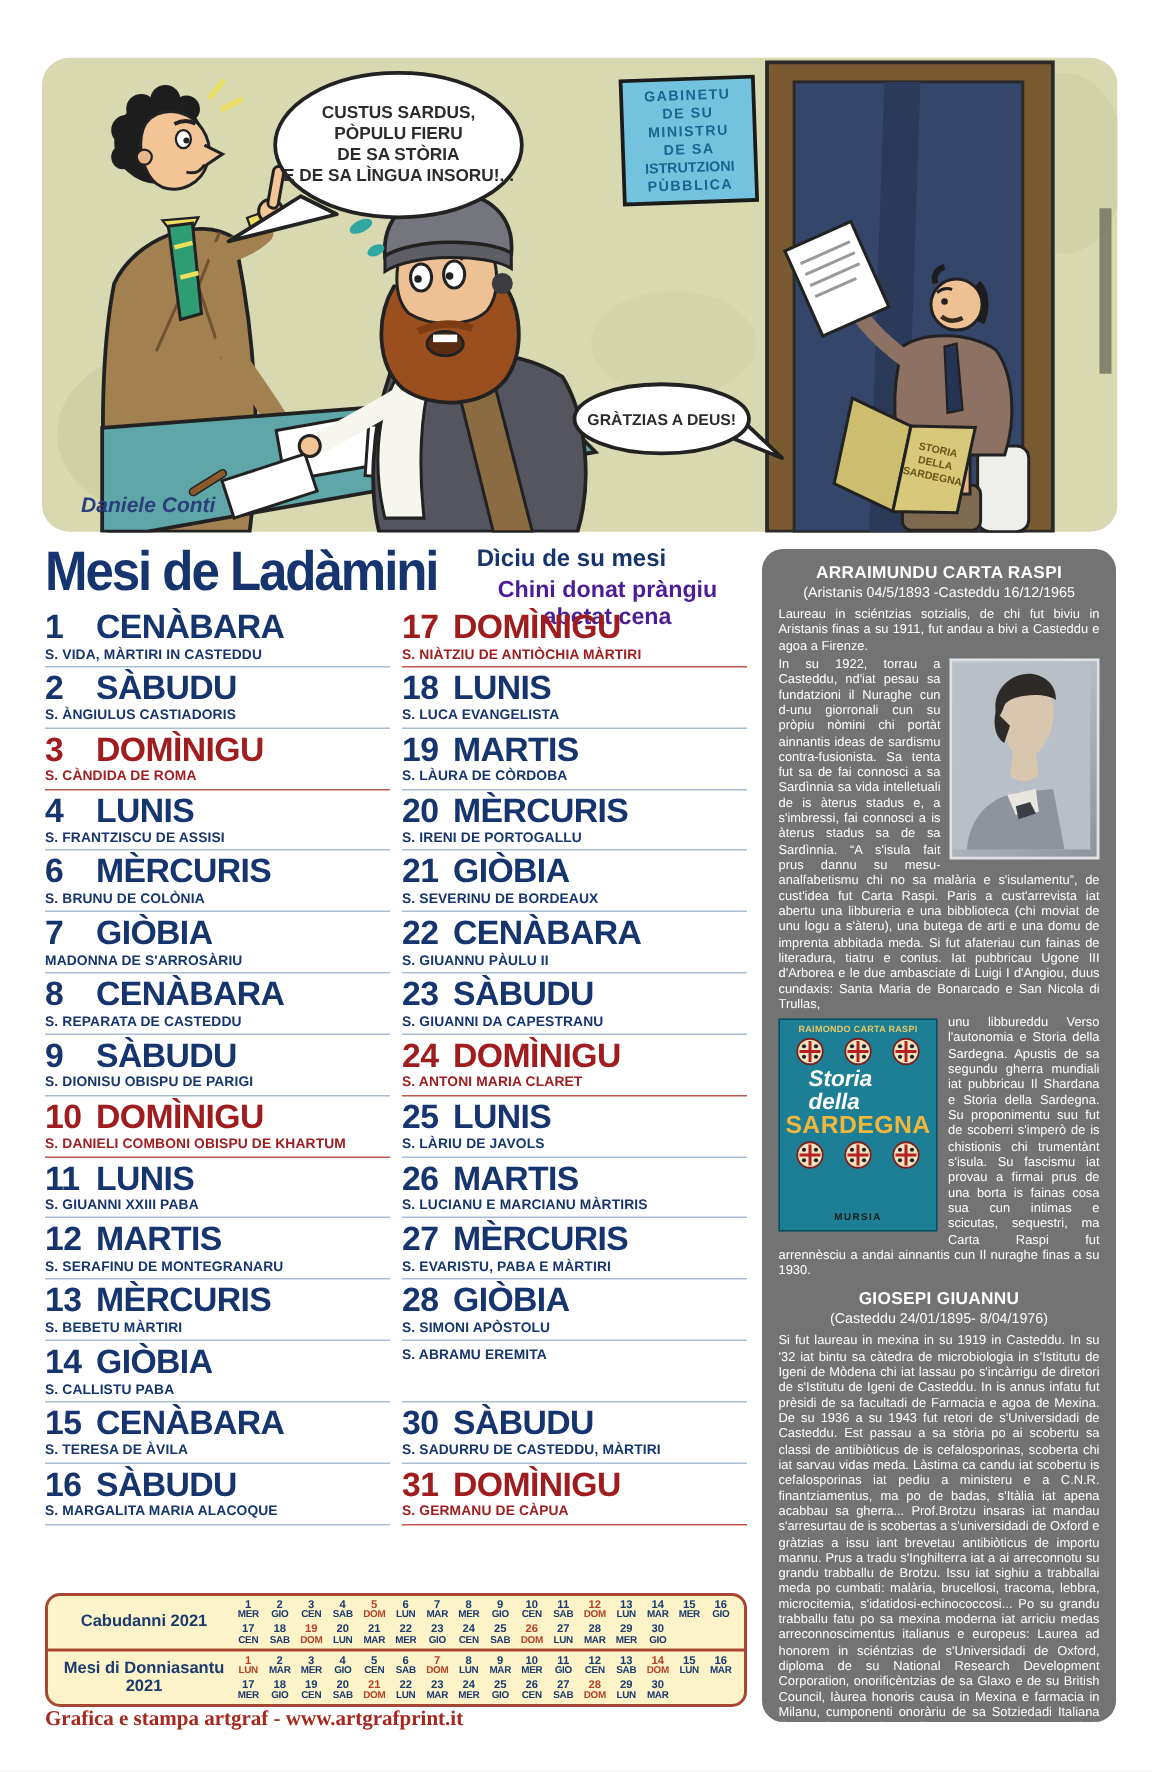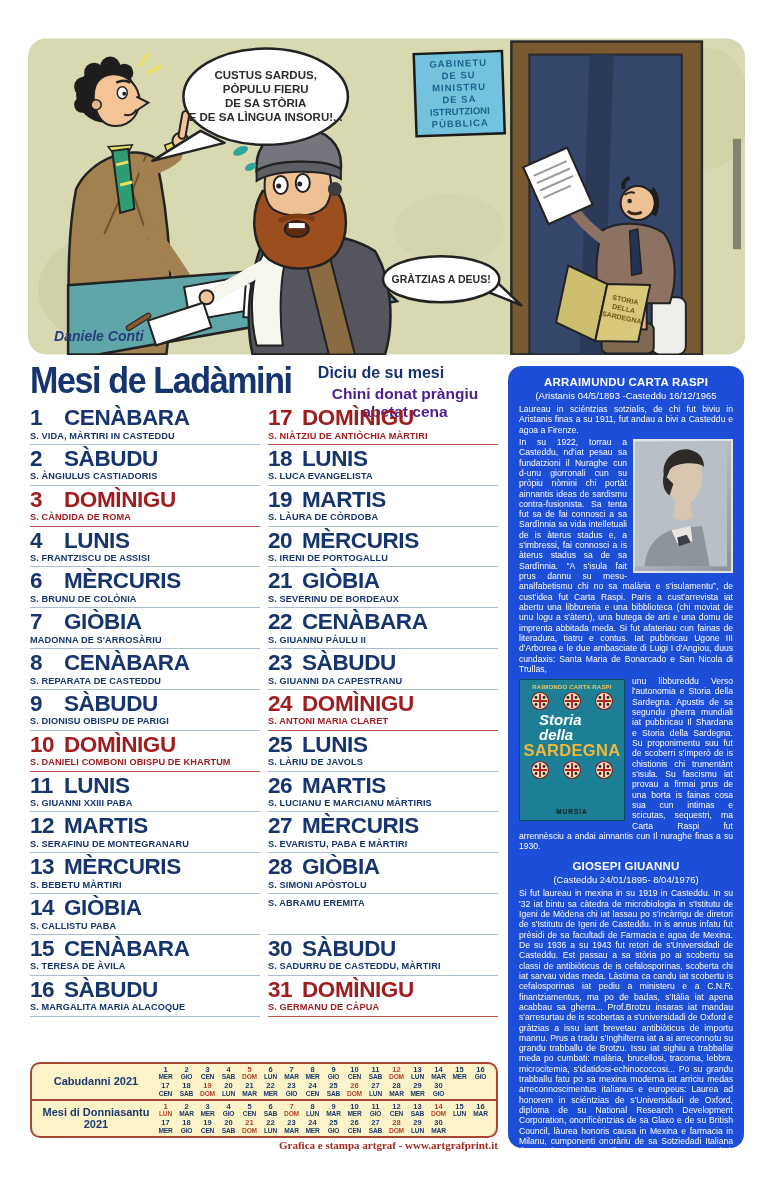--- a/index.html
+++ b/index.html
@@ -21,21 +21,21 @@
   .days{position:absolute;left:30px;top:404px;width:468px;display:grid;
         grid-template-columns:1fr 1fr;column-gap:8px;}
   .day-entry{height:40.85px;box-sizing:border-box;border-bottom:1px solid #a9bdd4;padding-top:3px;overflow:hidden;}
   .day-entry.sun{border-bottom-color:#c0564d;}
   .day-line{font-size:22.5px;font-weight:700;color:#16356f;letter-spacing:-0.4px;line-height:1.0;white-space:nowrap;}
   .day-num{display:inline-block;min-width:34px;}
   .day-saint{font-size:9.2px;font-weight:700;color:#16356f;letter-spacing:.1px;margin-top:1px;white-space:nowrap;}
   .day-entry.sun .day-line,.day-entry.sun .day-saint{color:#a01d1f;}
 
   
-  .sidebar{position:absolute;left:508px;top:366px;width:236px;height:782px;background:#1d4ed8;
+  .sidebar{position:absolute;left:508px;top:366px;width:236px;height:782px;background:#737373;
            border-radius:14px;padding:10px 11px;box-sizing:border-box;color:#fff;overflow:hidden;}
   .bio-title{text-align:center;font-size:11.5px;font-weight:700;letter-spacing:.2px;}
   .bio-dates{text-align:center;font-size:9.5px;margin-top:2px;}
   .bio-body{font-size:8.6px;line-height:1.2;text-align:justify;margin-top:3px;}
   .bio-body p{margin:0 0 2px 0;}
   .photo{float:right;width:96px;height:130px;margin:2px 0 3px 6px;border:2px solid #dfe3e8;
          background:linear-gradient(135deg,#d4d8dd 0%,#aab0b8 60%,#8d939b 100%);overflow:hidden;}
   .book{float:left;width:106px;height:142px;margin:3px 7px 2px 0;background:#1d7f96;
         border:1px solid #0e4c5c;display:flex;flex-direction:column;align-items:center;
         padding:4px 19px;box-sizing:border-box;}
@@ -52,22 +52,22 @@
   .mini-section{display:flex;align-items:center;padding:1px 5px;flex:1;}
   .mini-section + .mini-section{border-top:2px solid #a84632;}
   .mini-label{width:118px;flex:none;font-size:11px;font-weight:700;color:#1b3a6e;
               text-align:center;line-height:1.05;}
   .mini-grid{flex:1;display:grid;grid-template-columns:repeat(16,1fr);row-gap:1px;}
   .mcell{text-align:center;line-height:1;}
   .mnum{font-size:7.5px;font-weight:700;color:#1b3a6e;}
   .mwd{font-size:6.6px;font-weight:700;color:#1b3a6e;margin-top:1px;letter-spacing:-.2px;}
   .mcell.red .mnum,.mcell.red .mwd{color:#b5412a;}
 
-  .footer{position:absolute;left:30px;top:1139px;width:468px;text-align:right;
-          font-family:"Liberation Serif",serif;font-weight:700;font-size:11px;color:#a5291f;}
+  .footer{position:absolute;left:30px;top:1139px;width:468px;
+          font-family:"Liberation Serif",serif;font-weight:700;font-size:14px;color:#a5291f;}
 </style>
 </head>
 <body>
 
 <div class="page">
 
   <div class="cartoon">
     <svg viewBox="0 0 715 315" width="717" height="317">
       <rect x="0" y="0" width="715" height="315" rx="18" fill="#d8d8b1"></rect>
       <ellipse cx="80" cy="250" rx="70" ry="55" fill="#c8c89c" opacity="0.45"></ellipse>

